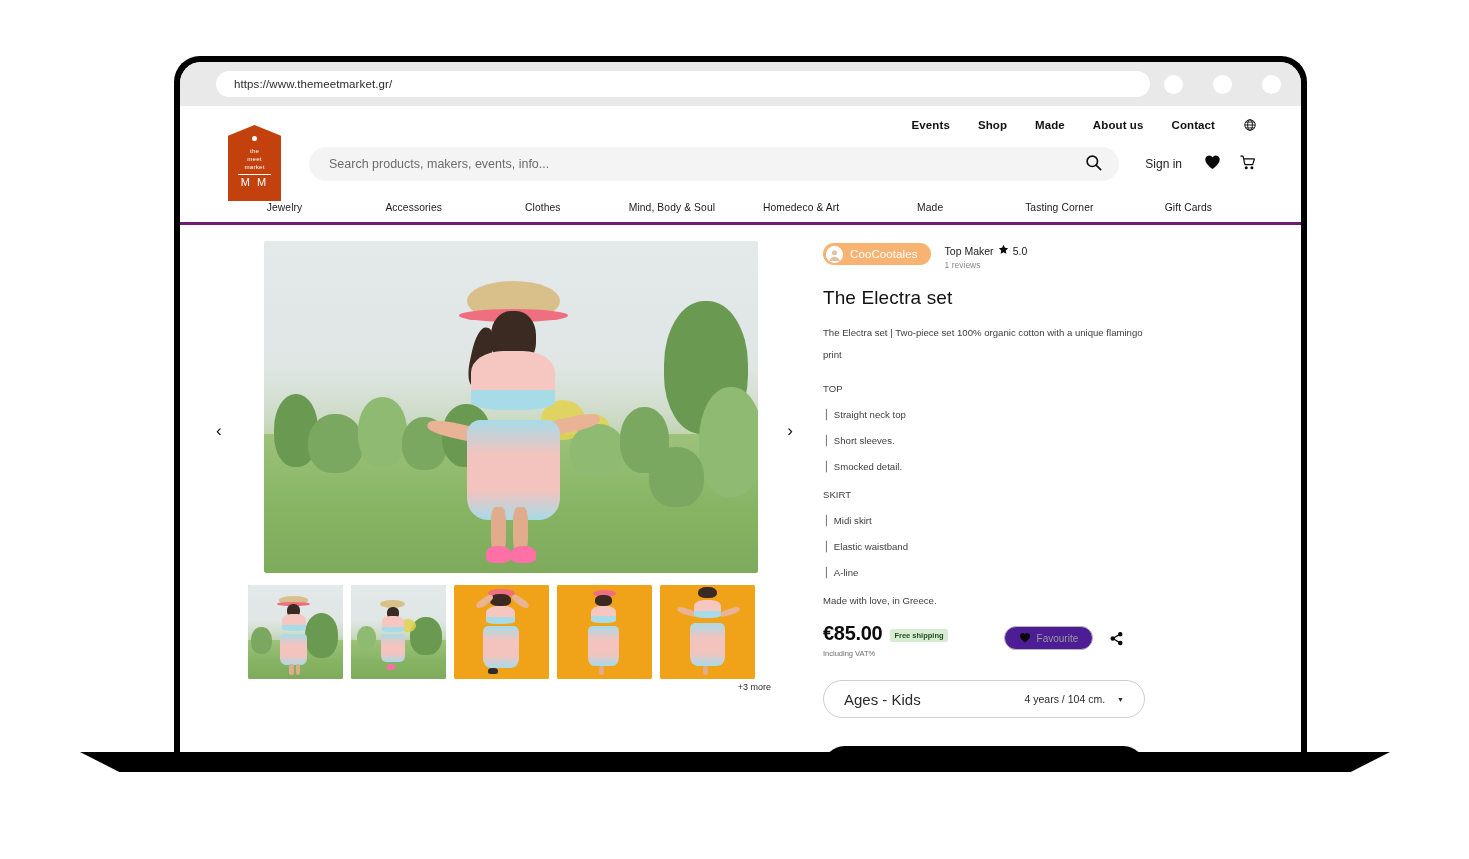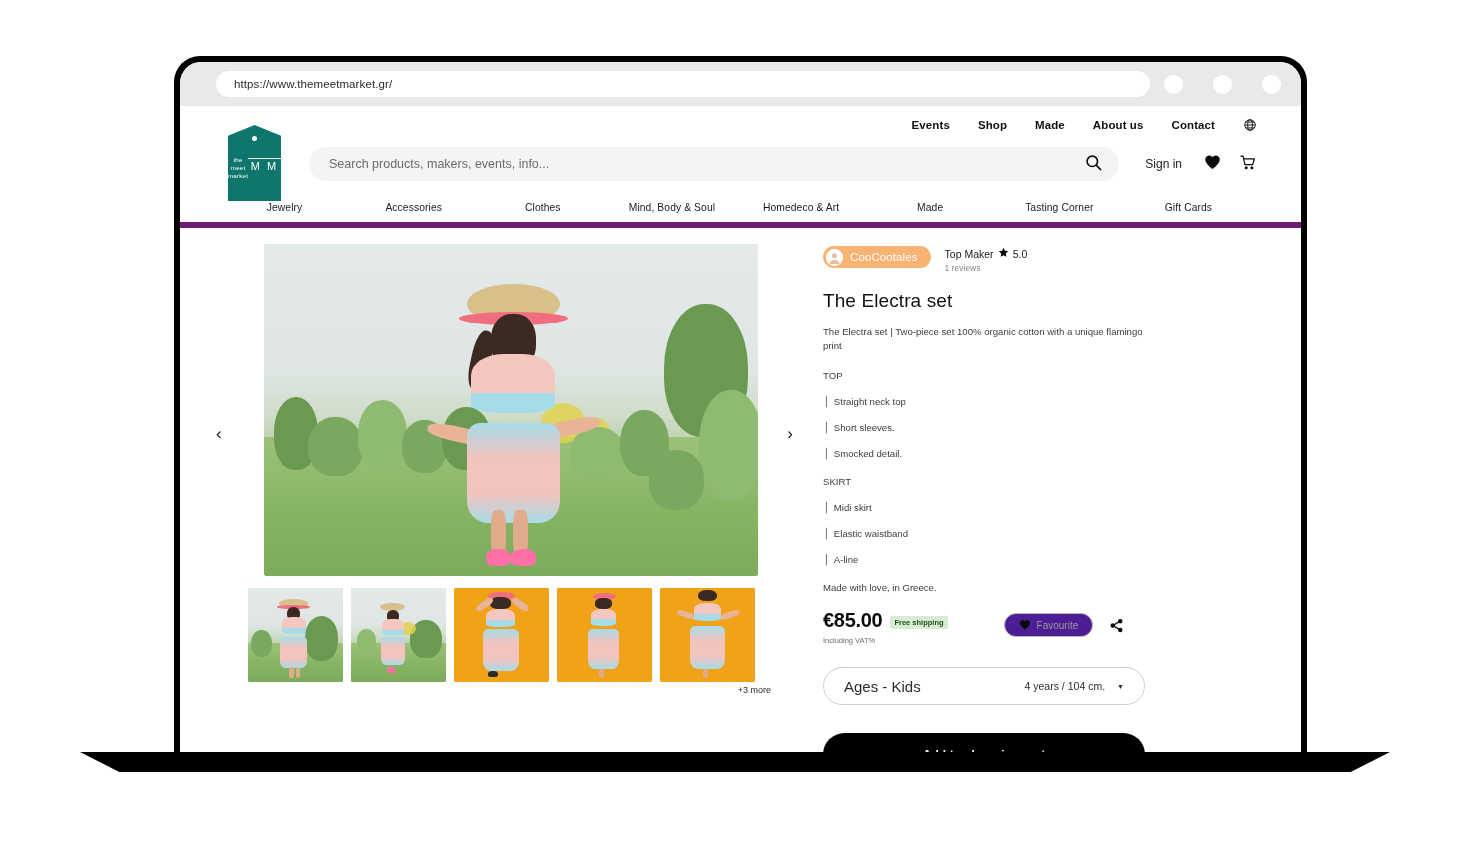--- a/index.html
+++ b/index.html
@@ -87,25 +87,25 @@
   #globe-icon { display: flex; align-items: center; }
 
   #header-row {
     display: flex; align-items: center;
     padding: 2px 44px 0 48px;
     gap: 0;
     height: 62px;
   }
   #logo-tag {
     width: 53px; height: 76px;
-    background: #0f766e;
+    background: #c2410c;
     position: relative;
     margin-top: -2px;
     clip-path: polygon(50% 0%, 100% 14%, 100% 100%, 0% 100%, 0% 14%);
-    display: flex; flex-direction: row;
+    display: flex; flex-direction: column;
     align-items: center; justify-content: center;
     flex: 0 0 auto;
   }
   #logo-hole {
     width: 5px; height: 5px; border-radius: 50%;
     background: #fff;
     position: absolute; top: 11px; left: 24px;
   }
   #logo-words {
     color: #fff; font-size: 6.2px; line-height: 8px;
@@ -136,21 +136,21 @@
   #search-input::placeholder { color: #6c6c6c; }
   #signin-link {
     margin-left: 26px; font-size: 12px; color: #222; cursor: pointer;
   }
   #heart-icon { margin-left: 22px; cursor: pointer; }
   #cart-icon { margin-left: 18px; cursor: pointer; }
 
   #category-nav {
     display: flex; align-items: center;
     padding: 8px 48px 9px 40px;
-    border-bottom: 6px solid #701a75;
+    border-bottom: 3px solid #701a75;
   }
   #category-nav .cat {
     flex: 1; text-align: center;
     font-size: 10.3px; color: #1b1b1b; cursor: pointer;
     letter-spacing: .1px;
   }
 
   
   #product-area {
     display: flex;
@@ -224,21 +224,21 @@
   #maker-rating { padding-top: 1px; }
   #top-maker-line { font-size: 10.5px; color: #1b1b1b; display: flex; align-items: center; gap: 4px; }
   #review-count { font-size: 8.5px; color: #8a8a8a; margin-top: 3px; }
 
   #product-title {
     font-size: 19px; font-weight: normal; color: #111;
     margin-top: 17px; letter-spacing: .1px;
   }
   #product-desc {
     font-size: 9.6px; color: #3d3d3d;
-    margin-top: 13px; line-height: 14px;
+    margin-top: 13px; line-height: 22px;
     max-width: 340px;
   }
   .spec-head {
     font-size: 9.6px; color: #3d3d3d; margin-top: 17px;
   }
   .spec-item {
     font-size: 9.6px; color: #3d3d3d;
     margin-top: 15px;
     display: flex; align-items: center; gap: 5px;
   }

